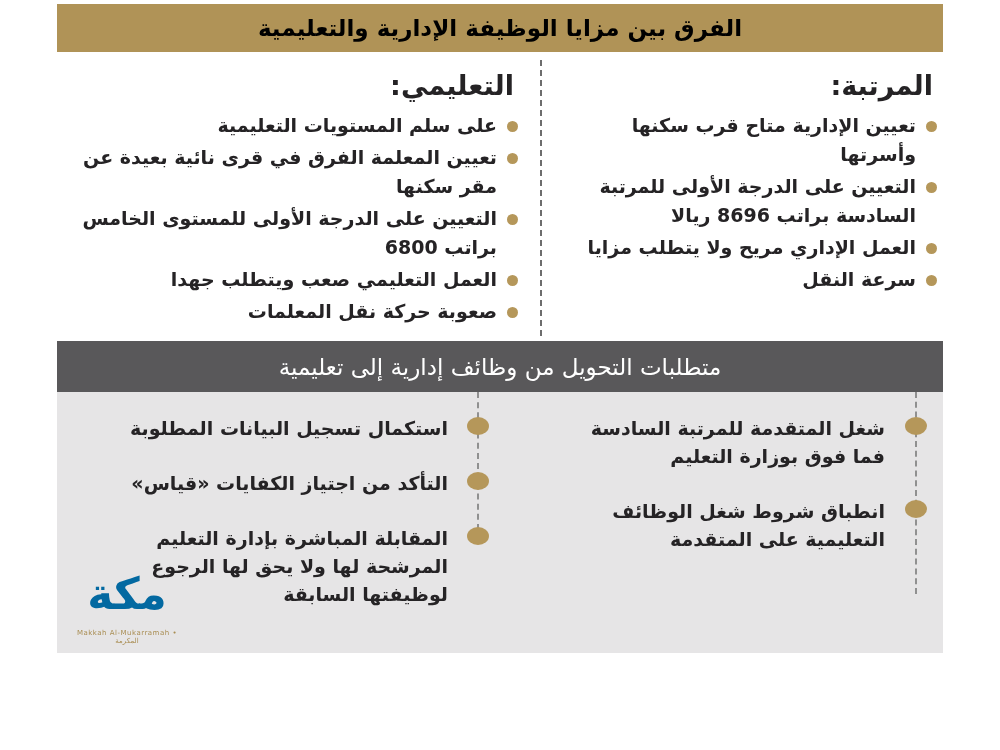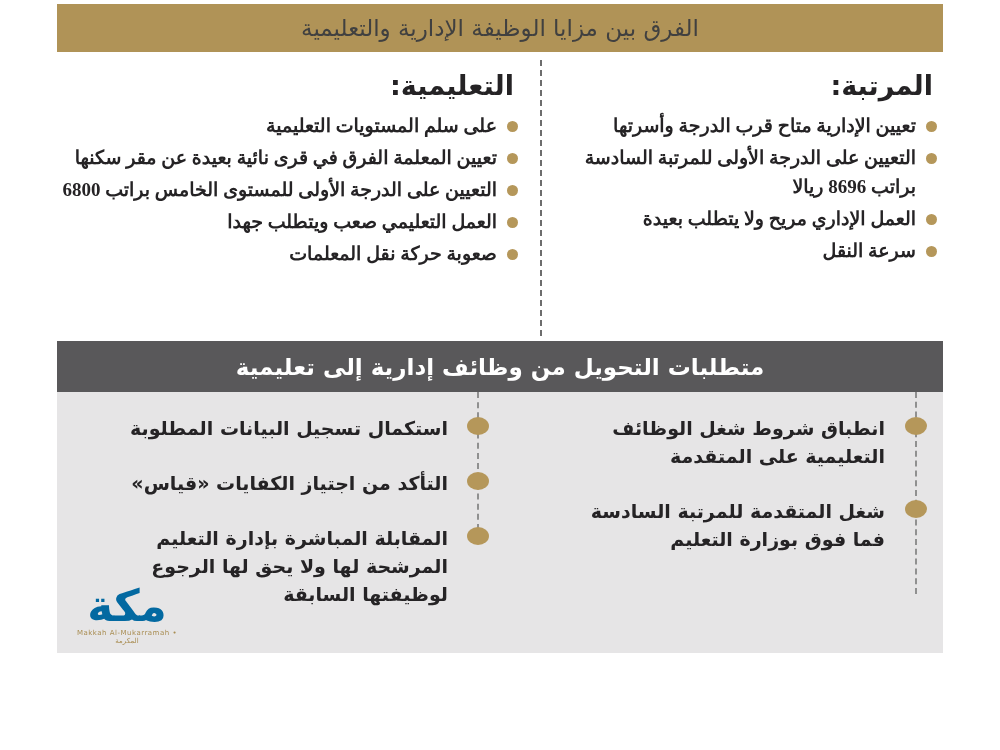--- a/index.html
+++ b/index.html
@@ -1,95 +1,95 @@
 <!DOCTYPE html>
 <html lang="ar"><head>
 <meta charset="utf-8">
 <style>
   html,body{margin:0;padding:0;background:#ffffff;}
   .canvas{position:relative;width:1000px;height:750px;background:#ffffff;overflow:hidden;
           font-family:"DejaVu Sans",sans-serif;color:#252325;}
 
   
   .gold-header{position:absolute;left:57px;top:4px;width:886px;height:48px;
-    background:#b09357;color:#404040;display:flex;align-items:center;justify-content:center;
-    font-size:23px;font-weight:normal;direction:rtl;}
+    background:#b09357;color:#000000;display:flex;align-items:center;justify-content:center;
+    font-size:23px;font-weight:bold;direction:rtl;}
 
   
   .compare{position:absolute;left:57px;top:60px;width:886px;height:276px;
     display:flex;direction:rtl;}
   .col{box-sizing:border-box;padding-top:10px;}
   .col-admin{width:403px;border-left:2px dashed #6d6d6d;padding-right:6px;padding-left:14px;}
   .col-edu{flex:1;padding-right:22px;}
   .col-title{font-size:27px;font-weight:bold;text-align:right;margin:0 4px 10px 0;}
-  .item{display:flex;direction:rtl;margin-bottom:3px;font-family:Liberation Serif, serif;}
+  .item{display:flex;direction:rtl;margin-bottom:3px;}
   .bullet{flex:0 0 11px;width:11px;height:11px;border-radius:50%;background:#b5975a;
     margin-left:10px;margin-top:10px;}
   .item .txt{flex:1;font-size:19px;font-weight:bold;line-height:29px;text-align:right;}
 
   
   .dark-bar{position:absolute;left:57px;top:341px;width:886px;height:51px;background:#59585a;
     color:#ffffff;display:flex;align-items:center;justify-content:center;
-    font-size:23px;font-weight:bold;direction:rtl;}
+    font-size:23px;font-weight:normal;direction:rtl;}
 
   
   .panel{position:absolute;left:57px;top:392px;width:886px;height:261px;background:#e6e5e6;
     display:flex;direction:rtl;}
   .p-col{box-sizing:border-box;position:relative;padding-top:22px;}
   .p-col-right{width:403px;padding-right:58px;padding-left:16px;}
   .p-col-left{flex:1;padding-right:92px;padding-left:10px;margin-left:12px;}
   .connector{position:absolute;top:0;width:0;border-right:2px dashed #909090;}
   .p-col-right .connector{right:26px;height:202px;}
   .p-col-left  .connector{right:61px;height:138px;}
   .p-item{position:relative;font-size:19px;font-weight:bold;line-height:28px;
     text-align:right;margin-bottom:27px;}
   .dot{position:absolute;top:3px;width:22px;height:18px;border-radius:50%;background:#b5975a;}
   .p-col-right .p-item .dot{right:-42px;}
   .p-col-left  .p-item .dot{right:-41px;}
 
   
   .logo{position:absolute;left:10px;bottom:8px;width:120px;text-align:center;direction:rtl;}
   .logo-word{font-size:44px;font-weight:700;color:#0369a1;line-height:44px;
     letter-spacing:-2px;}
-  .logo-sub{font-size:7px;color:#a98d52;letter-spacing:0.5px;direction:ltr;margin-top:1px;}
+  .logo-sub{font-size:7px;color:#a98d52;letter-spacing:0.5px;direction:ltr;margin-top:13px;}
 </style>
 </head>
 <body>
 
 <div class="canvas">
 
   <div class="gold-header">
     <span>الفرق بين مزايا الوظيفة الإدارية والتعليمية</span>
   </div>
 
   <div class="compare">
 
     <div class="col col-admin">
       <div class="col-title">المرتبة:</div>
 
       <div class="item">
         <span class="bullet"></span>
-        <span class="txt">تعيين الإدارية متاح قرب الدرجة وأسرتها</span>
+        <span class="txt">تعيين الإدارية متاح قرب سكنها وأسرتها</span>
       </div>
       <div class="item">
         <span class="bullet"></span>
         <span class="txt">التعيين على الدرجة الأولى للمرتبة السادسة براتب 8696 ريالا</span>
       </div>
       <div class="item">
         <span class="bullet"></span>
-        <span class="txt">العمل الإداري مريح ولا يتطلب بعيدة</span>
+        <span class="txt">العمل الإداري مريح ولا يتطلب مزايا</span>
       </div>
       <div class="item">
         <span class="bullet"></span>
         <span class="txt">سرعة النقل</span>
       </div>
     </div>
 
     <div class="col col-edu">
-      <div class="col-title">التعليمية:</div>
+      <div class="col-title">التعليمي:</div>
 
       <div class="item">
         <span class="bullet"></span>
         <span class="txt">على سلم المستويات التعليمية</span>
       </div>
       <div class="item">
         <span class="bullet"></span>
         <span class="txt">تعيين المعلمة الفرق في قرى نائية بعيدة عن مقر سكنها</span>
       </div>
       <div class="item">
@@ -110,25 +110,25 @@
   <div class="dark-bar">
     <span>متطلبات التحويل من وظائف إدارية إلى تعليمية</span>
   </div>
 
   <div class="panel">
 
     <div class="p-col p-col-right">
       <div class="connector"></div>
       <div class="p-item">
         <span class="dot"></span>
-        <span>انطباق شروط شغل الوظائف التعليمية على المتقدمة</span>
+        <span>شغل المتقدمة للمرتبة السادسة فما فوق بوزارة التعليم</span>
       </div>
       <div class="p-item">
         <span class="dot"></span>
-        <span>شغل المتقدمة للمرتبة السادسة فما فوق بوزارة التعليم</span>
+        <span>انطباق شروط شغل الوظائف التعليمية على المتقدمة</span>
       </div>
     </div>
 
     <div class="p-col p-col-left">
       <div class="connector"></div>
       <div class="p-item">
         <span class="dot"></span>
         <span>استكمال تسجيل البيانات المطلوبة</span>
       </div>
       <div class="p-item">

